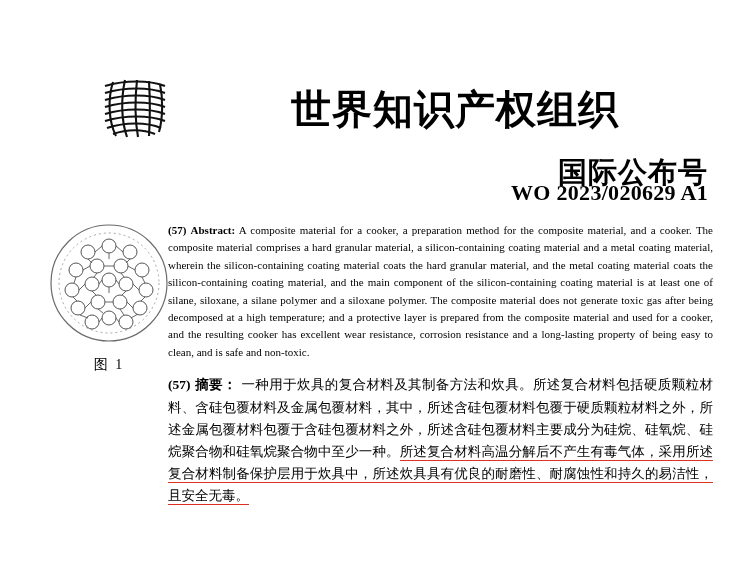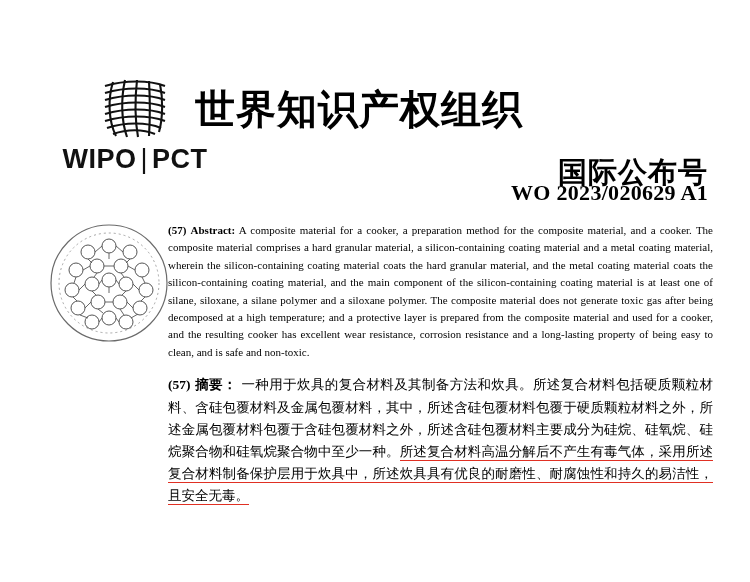--- a/index.html
+++ b/index.html
@@ -53,21 +53,21 @@
   .wipo-text .sep {
     font-weight: normal;
     padding: 0 4px;
   }
 
   .main-title {
     position: absolute;
     left: 195px;
     top: 82px;
     width: 520px;
-    text-align: left;
+    text-align: center;
     font-family: "DejaVu Sans", sans-serif;
     font-weight: bold;
     font-size: 40px;
     letter-spacing: 1px;
     color: #000;
   }
   .pub-label {
     position: absolute;
     right: 42px;
     top: 153px;
@@ -161,23 +161,20 @@
             <path d="M14 56 C 28 51, 44 51, 56 56"></path>
           </g>
           <g stroke="#111111" fill="none" stroke-width="2.1">
             <path d="M14 4 C 9 20, 9 42, 17 58"></path>
             <path d="M26 2 C 22 20, 22 42, 28 59"></path>
             <path d="M38 2 C 36 20, 36 42, 39 59"></path>
             <path d="M50 3 C 51 20, 51 42, 50 58"></path>
             <path d="M61 6 C 64 20, 64 40, 60 54"></path>
           </g>
         </svg>
-      </div>
-      <div class="wipo-text">
-        <span>WIPO</span><span class="sep">|</span><span>PCT</span>
       </div>
     </div>
 
     <div class="main-title">世界知识产权组织</div>
 
     <div class="pub-label">国际公布号</div>
     <div class="pub-number">WO 2023/020629 A1</div>
   </div>
 
   <div class="figure-wrap">
@@ -235,20 +232,21 @@
             <line x1="61" y1="65" x2="61" y2="71"></line>
             <line x1="78" y1="69" x2="74" y2="73"></line>
             <line x1="97" y1="75" x2="93" y2="79"></line>
           <line x1="32" y1="93" x2="40" y2="96"></line>
             <line x1="50" y1="87" x2="55" y2="91"></line>
             <line x1="72" y1="87" x2="76" y2="93"></line>
             <line x1="90" y1="92" x2="83" y2="96"></line>
         </g>
       </svg>
     </div>
+    <div class="figure-caption">图 1</div>
   </div>
 
   <div class="abstract-en">
     <b>(57)</b>
     <b>Abstract:</b><span> A composite material for a cooker, a preparation method for the composite material, and a cooker. The composite material comprises a hard granular material, a silicon-containing coating material and a metal coating material, wherein the silicon-containing coating material coats the hard granular material, and the metal coating material coats the silicon-containing coating material, and the main component of the silicon-containing coating material is at least one of silane, siloxane, a silane polymer and a siloxane polymer. The composite material does not generate toxic gas after being decomposed at a high temperature; and a protective layer is prepared from the composite material and used for a cooker, and the resulting cooker has excellent wear resistance, corrosion resistance and a long-lasting property of being easy to clean, and is safe and non-toxic.</span>
   </div>
 
   <div class="abstract-zh">
     <span class="lead">(57)</span>
     <span class="lead">摘要：</span><span class="zh-bold"> 一种用于炊具的复合材料及其制备方法和炊具。所述复合材料包括硬质颗粒材料、含硅包覆材料及金属包覆材料，其中，所述含硅包覆材料包覆于硬质颗粒材料之外，所述金属包覆材料包覆于含硅包覆材料之外，所述含硅包覆材料主要成分为硅烷、硅氧烷、硅烷聚合物和硅氧烷聚合物中至少一种。</span><span class="zh-bold underline-red">所述复合材料高温分解后不产生有毒气体，采用所述复合材料制备保护层用于炊具中，所述炊具具有优良的耐磨性、耐腐蚀性和持久的易洁性，且安全无毒。</span>

